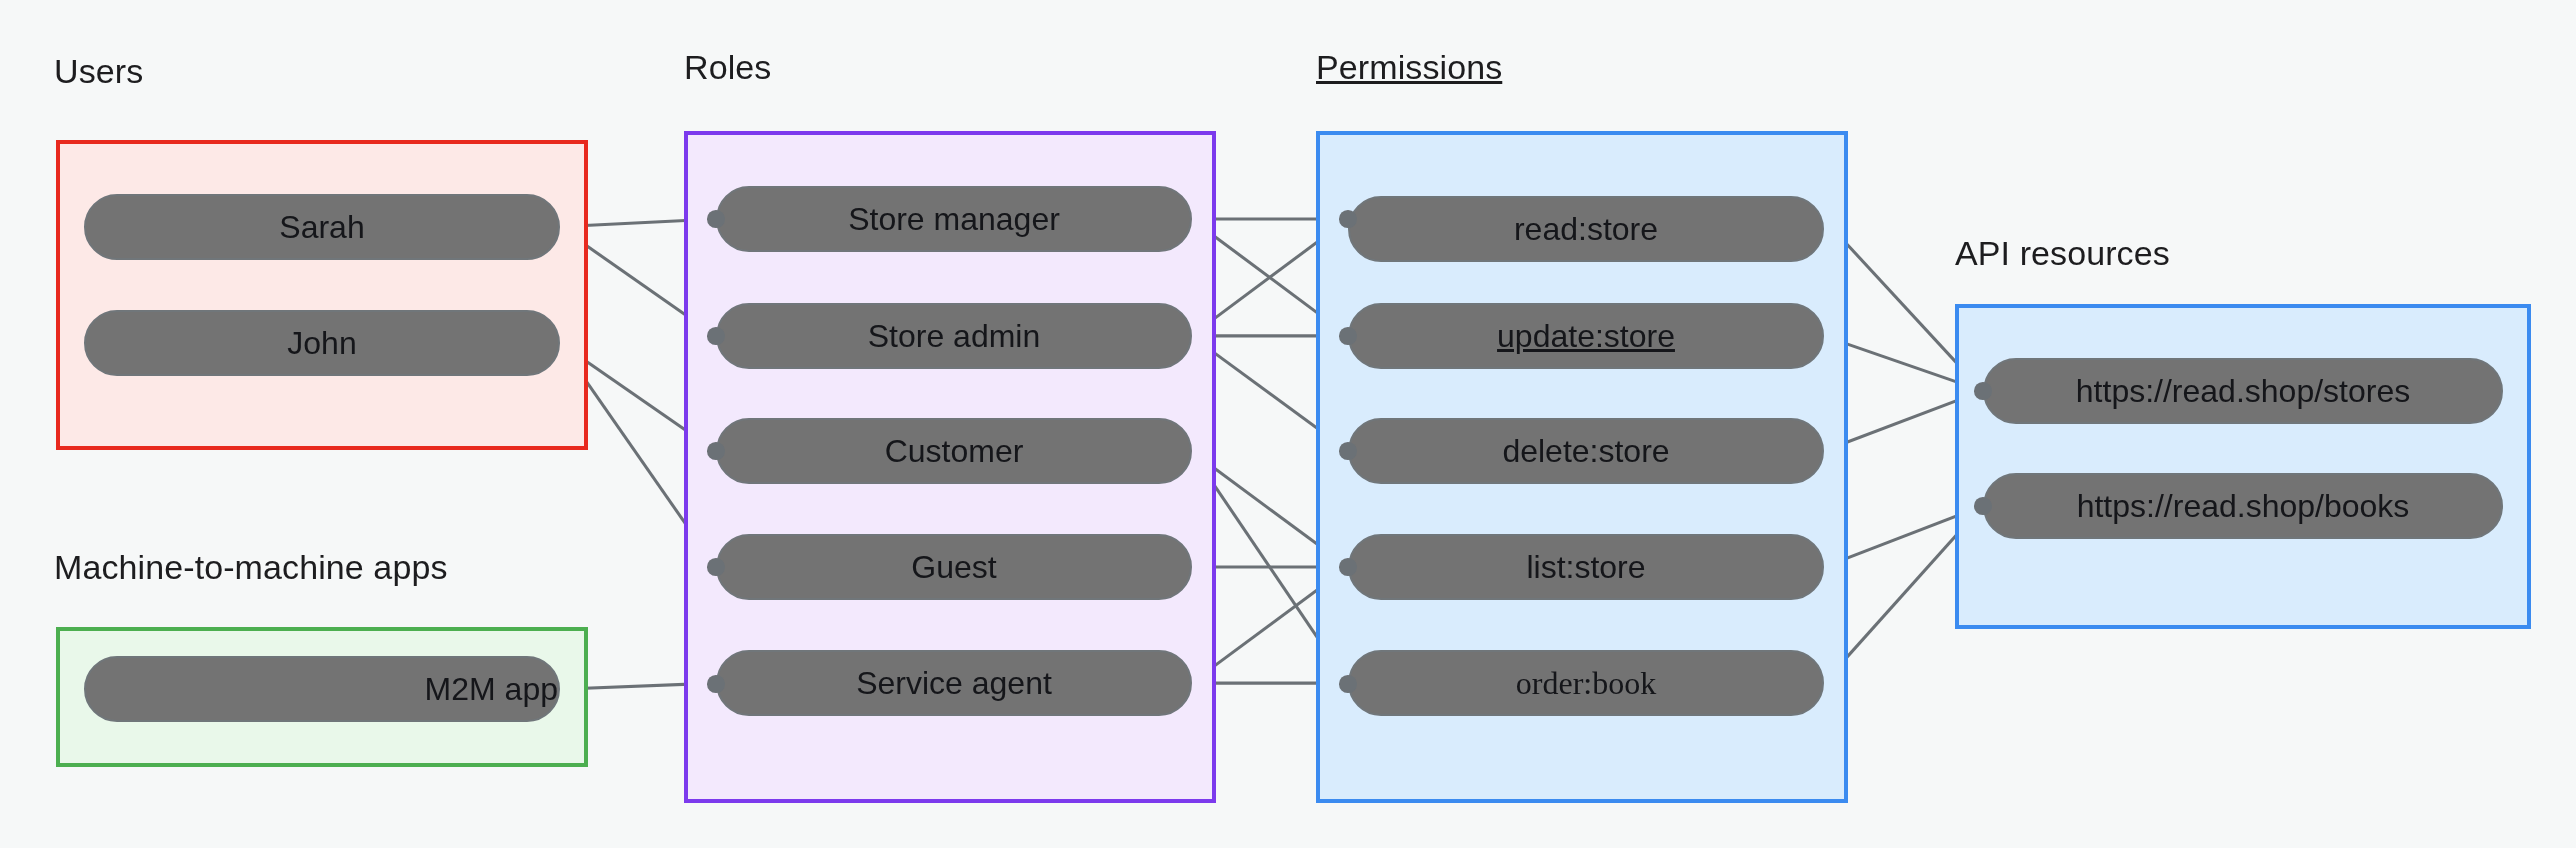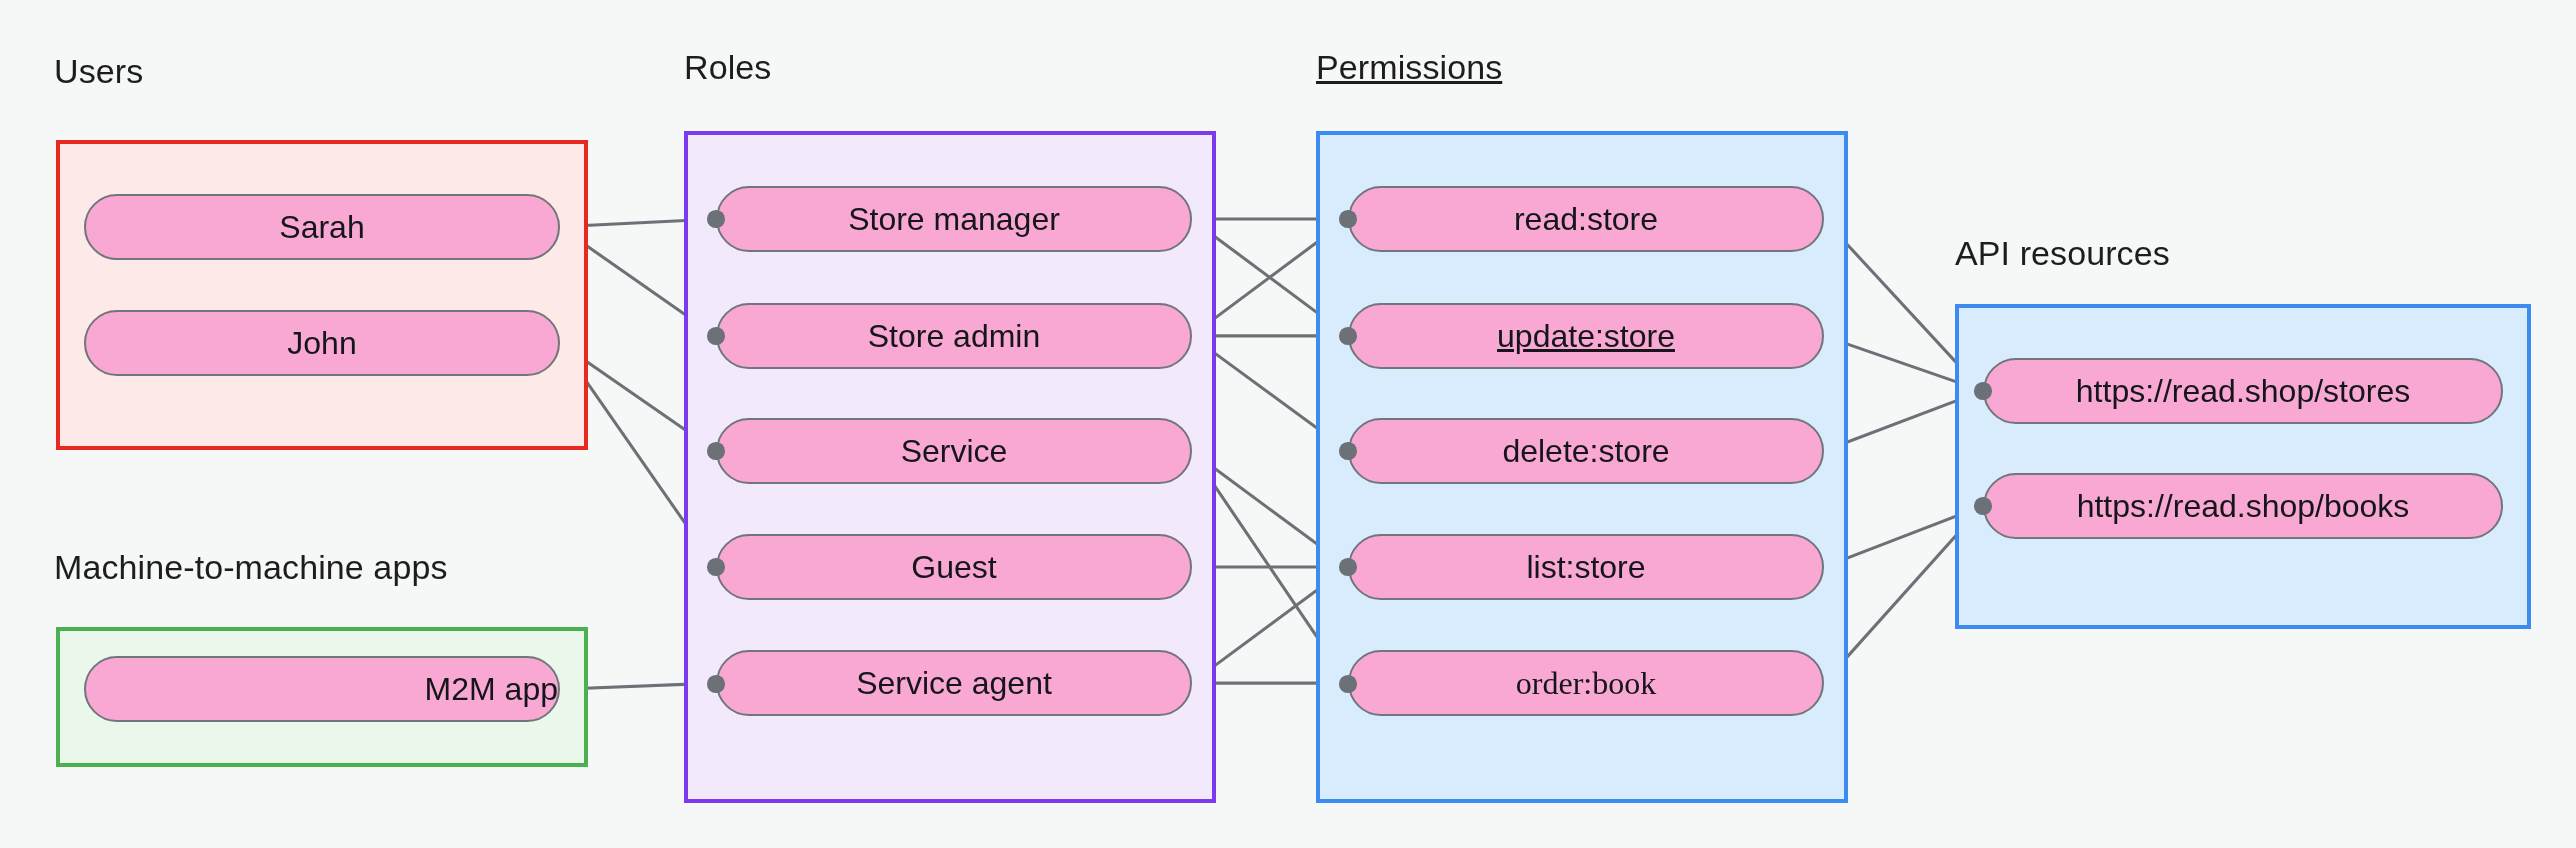--- a/index.html
+++ b/index.html
@@ -8,21 +8,21 @@
     background:#f6f8f8;
     font-family:"Liberation Sans","DejaVu Sans",sans-serif;
     overflow:hidden;
   }
   #stage{position:relative;width:2576px;height:704px;}
   svg#wires{position:absolute;inset:0;width:2576px;height:848px;}
   .grp{position:absolute;box-sizing:border-box;border-width:4.4px;border-style:solid;}
   .grp-label{position:absolute;font-size:34px;color:#1d1d1f;white-space:nowrap;letter-spacing:0.1px;}
   .node{
     position:absolute;box-sizing:border-box;
-    background:#f9a8d4;border:2.6px solid #70767a;border-radius:872px;
+    background:#737373;border:2.6px solid #70767a;border-radius:872px;
     display:flex;align-items:center;justify-content:center;
     font-size:32px;color:#15161a;white-space:nowrap;
   }
   .dot{position:absolute;width:17.5px;height:17.5px;border-radius:50%;background:#6b7176;}
 </style>
 </head>
 <body>
 
 <div id="stage">
   <svg id="wires" viewBox="0 0 2952 972" width="2576" height="848">
@@ -69,29 +69,29 @@
       <div class="node" style="left: 84px; top: 656px; width: 476px; height: 66px; justify-content: flex-end;">
         <span>M2M app</span>
       </div>
       <div class="node" style="left: 716px; top: 186px; width: 476px; height: 66px;">
         <span>Store manager</span>
       </div>
       <div class="node" style="left: 716px; top: 303px; width: 476px; height: 66px;">
         <span>Store admin</span>
       </div>
       <div class="node" style="left: 716px; top: 418px; width: 476px; height: 66px;">
-        <span>Service</span>
+        <span>Customer</span>
       </div>
       <div class="node" style="left: 716px; top: 534px; width: 476px; height: 66px;">
         <span>Guest</span>
       </div>
       <div class="node" style="left: 716px; top: 650px; width: 476px; height: 66px;">
         <span>Service agent</span>
       </div>
-      <div class="node" style="left: 1348px; top: 186px; width: 476px; height: 66px;">
+      <div class="node" style="left: 1348px; top: 196px; width: 476px; height: 66px;">
         <span>read:store</span>
       </div>
       <div class="node" style="left: 1348px; top: 303px; width: 476px; height: 66px; text-decoration: underline;">
         <span>update:store</span>
       </div>
       <div class="node" style="left: 1348px; top: 418px; width: 476px; height: 66px;">
         <span>delete:store</span>
       </div>
       <div class="node" style="left: 1348px; top: 534px; width: 476px; height: 66px;">
         <span>list:store</span>

